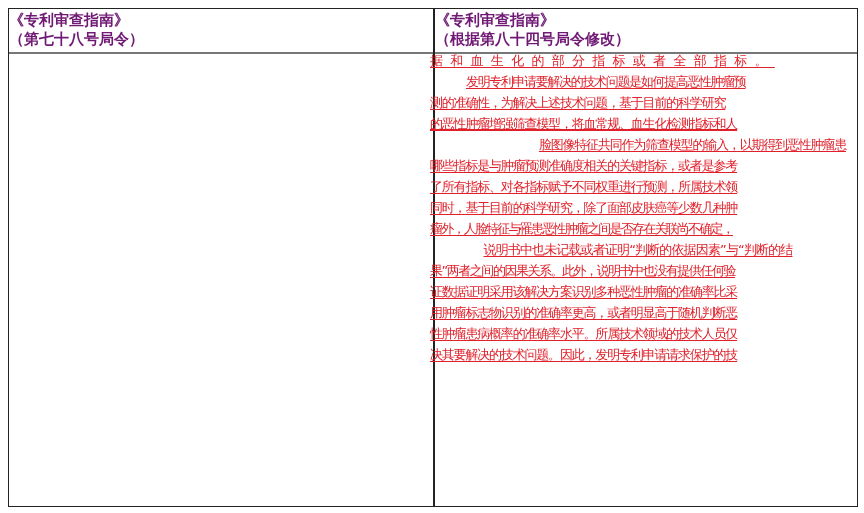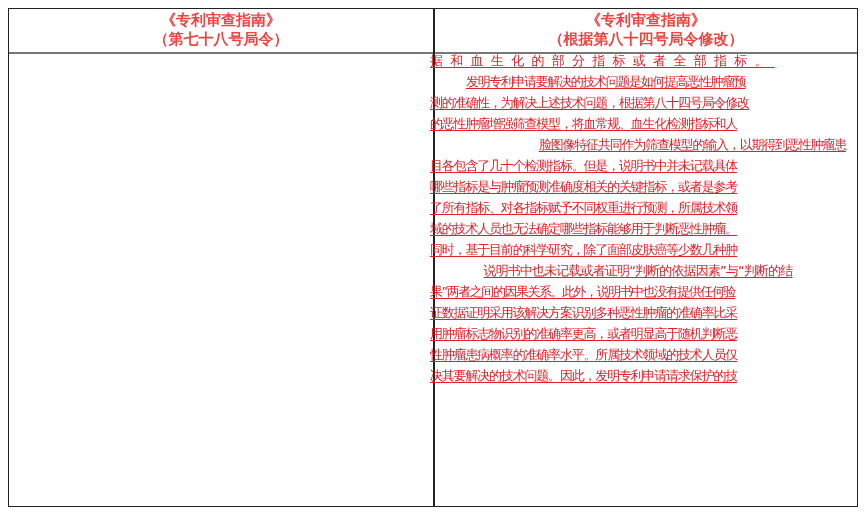--- a/index.html
+++ b/index.html
@@ -1,20 +1,20 @@
 <!DOCTYPE html>
 <html><head>
 <meta charset="utf-8">
 <style>
   html, body { margin: 0; padding: 0; background: #ffffff; }
   body { width: 864px; height: 513px; position: relative; overflow: hidden; font-family: "DejaVu Serif", "Liberation Serif", serif; }
   .tbl { position: absolute; left: 8px; top: 8px; width: 850px; height: 499px; border: 1.5px solid #222; box-sizing: border-box; }
   .hdr-row { position: absolute; left: 0; top: 0; width: 100%; height: 45px; border-bottom: 2px solid #777; box-sizing: border-box; }
   .col-div { position: absolute; left: 424px; top: 0; width: 1.5px; height: 100%; background: #222; }
-  .hcell { position: absolute; top: 2px; height: 42px; text-align: center; color: #ef4444; font-weight: bold; font-size: 15px; line-height: 19px; font-family: "DejaVu Serif", serif; }
+  .hcell { position: absolute; top: 2px; height: 42px; text-align: left; color: #701a75; font-weight: bold; font-size: 15px; line-height: 19px; font-family: "DejaVu Serif", serif; }
   .hcell.left { left: 0; width: 424px; }
   .hcell.right { left: 426px; width: 422px; }
   .hcell div { white-space: nowrap; }
   .body-right { position: absolute; left: 430px; top: 51px; width: 416px; }
   .line { height: 21px; line-height: 20px; font-size: 13px; color: #e0202a; white-space: nowrap; letter-spacing: 1.2px; font-family: "DejaVu Sans", sans-serif; }
   .line span { text-decoration: underline; text-decoration-color: #e0202a; text-underline-offset: 2px; }
   .line.indent { padding-left: 36px; }
 </style>
 </head>
 <body>
@@ -30,27 +30,26 @@
       <div>（根据第八十四号局令修改）</div>
     </div>
   </div>
   <div class="col-div"></div>
   <div style="position:absolute;left:0;top:45px;width:424px;"></div>
 </div>
 
 <div class="body-right" id="rightBody">
   <div class="line" style="letter-spacing: 7.28272px;"><span>据和血生化的部分指标或者全部指标。</span></div>
   <div class="line indent" style="letter-spacing: -1.35469px;"><span>发明专利申请要解决的技术问题是如何提高恶性肿瘤预</span></div>
-  <div class="line" style="letter-spacing: -1.18762px;"><span>测的准确性，为解决上述技术问题，根据第八十四号局令修改</span></div>
-  <div class="line" style="letter-spacing: -1.18762px;"><span>的恶性肿瘤增强筛查模型，将血常规、血生化检测指标和人</span></div>
+  <div class="line" style="letter-spacing: -1.18762px;"><span>测的准确性，为解决上述技术问题，基于目前的科学研究</span></div>
+  <div class="line" style="letter-spacing: -1.18762px; text-decoration: underline;"><span>的恶性肿瘤增强筛查模型，将血常规、血生化检测指标和人</span></div>
   <div class="line" style="letter-spacing: -1.18762px; text-align: right;"><span>脸图像特征共同作为筛查模型的输入，以期得到恶性肿瘤患</span></div>
-  <div class="line" style="letter-spacing: -1.18762px;"><span>目各包含了几十个检测指标。但是，说明书中并未记载具体</span></div>
   <div class="line" style="letter-spacing: -1.18762px;"><span>哪些指标是与肿瘤预测准确度相关的关键指标，或者是参考</span></div>
   <div class="line" style="letter-spacing: -1.18762px;"><span>了所有指标、对各指标赋予不同权重进行预测，所属技术领</span></div>
-  <div class="line" style="letter-spacing: -1.18762px;"><span>域的技术人员也无法确定哪些指标能够用于判断恶性肿瘤。</span></div>
   <div class="line" style="letter-spacing: -1.18762px;"><span>同时，基于目前的科学研究，除了面部皮肤癌等少数几种肿</span></div>
+  <div class="line" style="letter-spacing: -1.78032px;"><span>瘤外，人脸特征与罹患恶性肿瘤之间是否存在关联尚不确定，</span></div>
   <div class="line" style="letter-spacing: -0.860185px; text-align: center;"><span>说明书中也未记载或者证明“判断的依据因素”与“判断的结</span></div>
   <div class="line" style="letter-spacing: -1.47361px;"><span>果”两者之间的因果关系。此外，说明书中也没有提供任何验</span></div>
   <div class="line" style="letter-spacing: -1.18762px;"><span>证数据证明采用该解决方案识别多种恶性肿瘤的准确率比采</span></div>
   <div class="line" style="letter-spacing: -1.18762px;"><span>用肿瘤标志物识别的准确率更高，或者明显高于随机判断恶</span></div>
   <div class="line" style="letter-spacing: -1.18762px;"><span>性肿瘤患病概率的准确率水平。所属技术领域的技术人员仅</span></div>
   <div class="line" style="letter-spacing: -1.18762px;"><span>决其要解决的技术问题。因此，发明专利申请请求保护的技</span></div>
 </div>
 
 </body></html>

